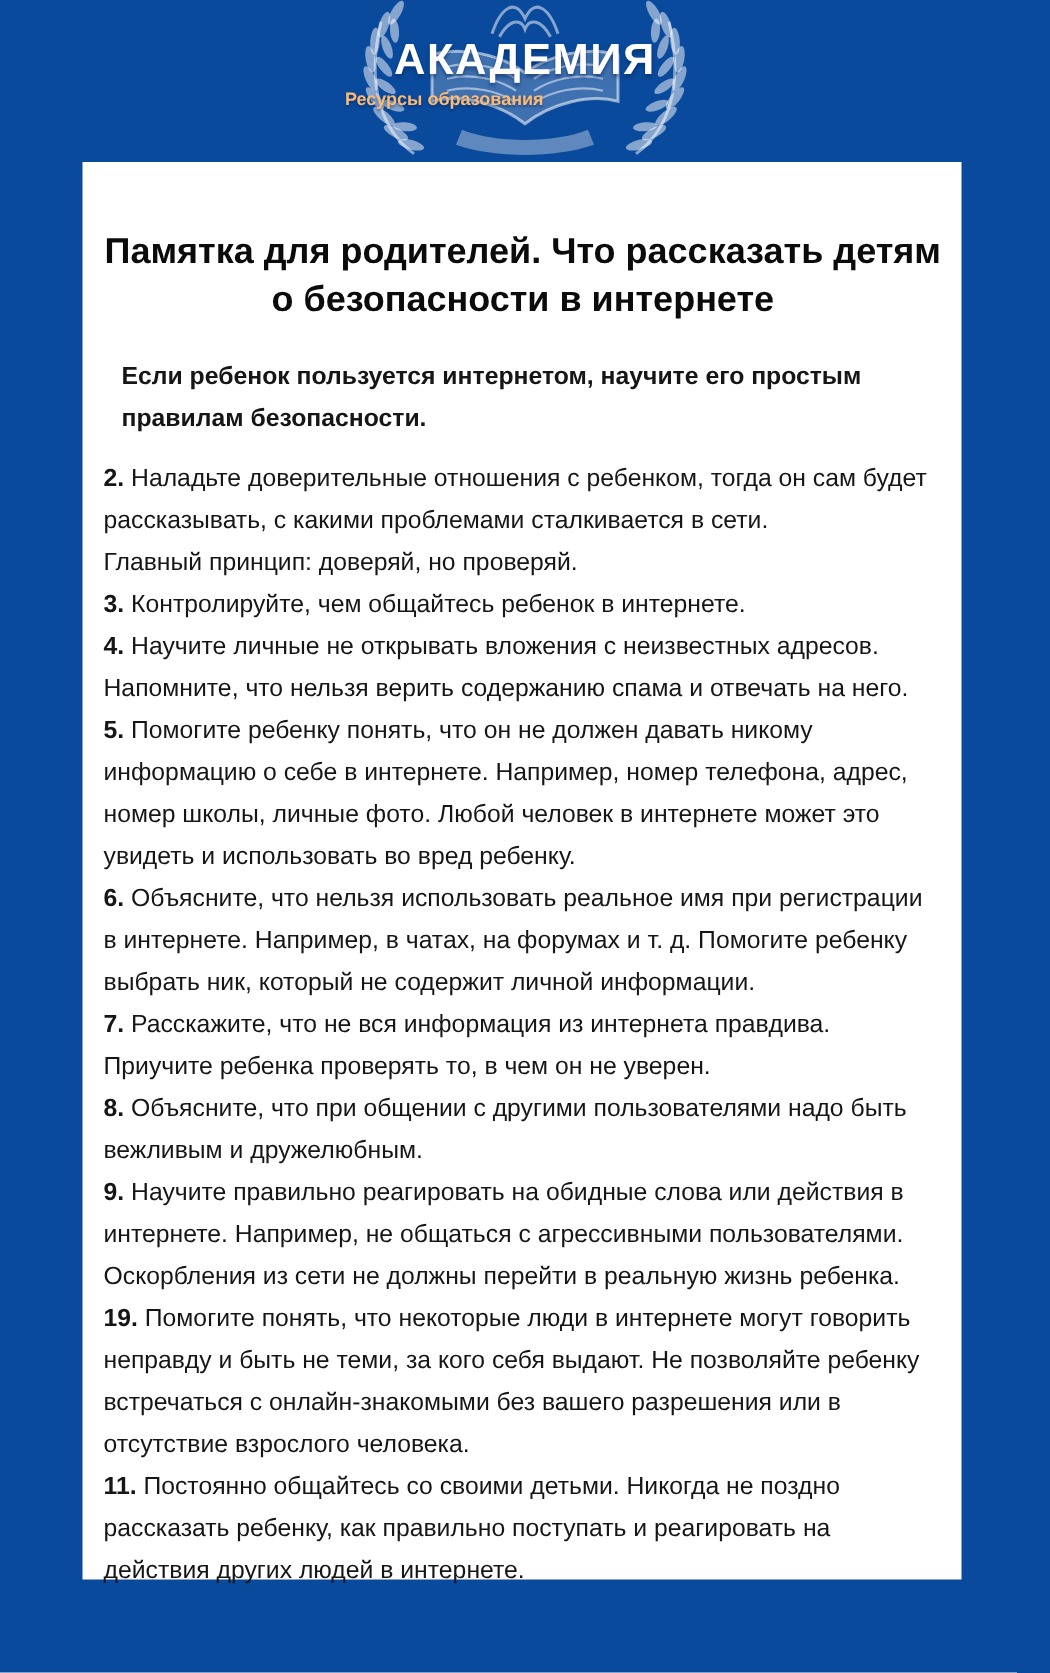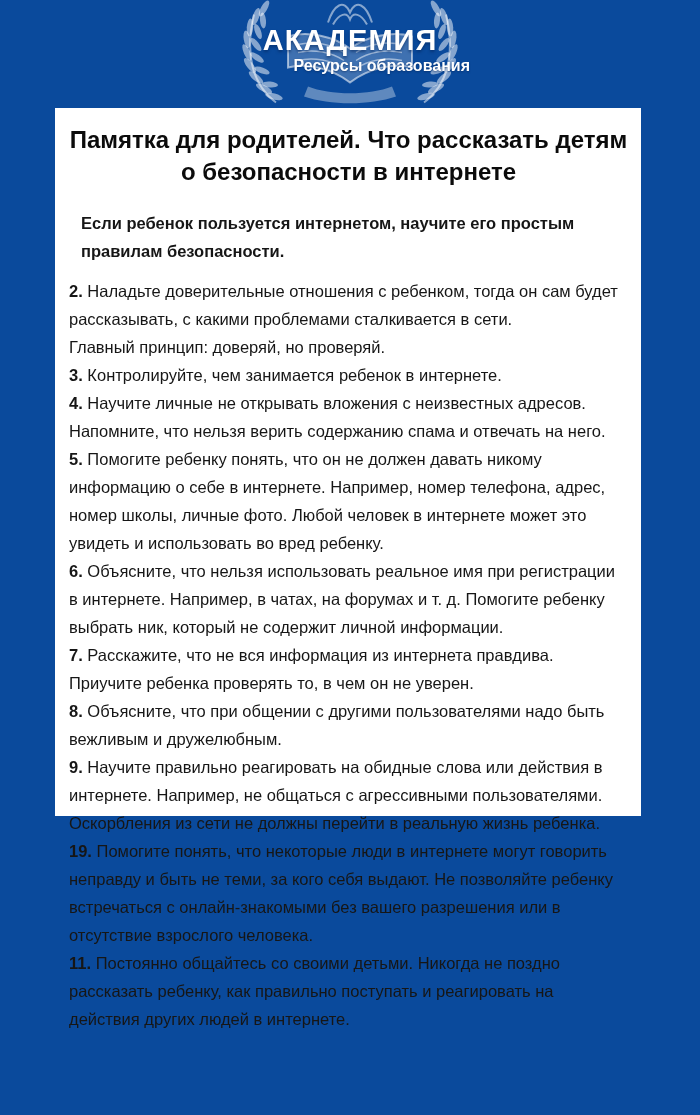--- a/index.html
+++ b/index.html
@@ -12,28 +12,28 @@
     position:absolute;top:0;left:50%;transform:translateX(-50%);
     width:240px;height:106px;
   }
   .logo svg{position:absolute;top:0;left:0;display:block;}
   .logo-title{
     position:absolute;top:25px;left:0;width:100%;text-align:center;
     color:#ffffff;font-weight:bold;font-size:29px;line-height:30px;
     letter-spacing:1px;text-shadow:0 2px 3px rgba(3,35,85,.55);
   }
   .logo-subtitle{
-    position:absolute;top:57px;left:0;width:100%;text-align:right;
-    color:#ffffff;font-weight:bold;font-size:16px;line-height:18px;
+    position:absolute;top:57px;left:0;width:100%;text-align:left;
+    color:#fdba74;font-weight:bold;font-size:12px;line-height:18px;
     text-shadow:0 1px 2px rgba(3,35,85,.55);
   }
   .card{
-    position:absolute;left:55px;top:108px;width:586px;height:708px;
+    position:absolute;left:55px;top:108px;width:586px;height:945px;
     background:#ffffff;box-sizing:border-box;
-    padding:16px 13px 0 14px;
+    padding:44px 13px 0 14px;
     color:#161616;
   }
   .memo-title{
     margin:0 0 21px 0;
     font-size:24px;line-height:32px;font-weight:bold;
     text-align:center;color:#0b0b0b;
   }
   .bodytext{font-size:16.5px;line-height:28px;}
   .intro{margin:12px;font-weight:bold;}
   .item{margin:0;}
@@ -106,21 +106,21 @@
   <div class="logo-title">АКАДЕМИЯ</div>
   <div class="logo-subtitle">Ресурсы образования</div>
 </div>
 
 <div class="card">
   <h1 class="memo-title">Памятка для родителей. Что рассказать детям о безопасности в интернете</h1>
   <div class="bodytext">
     <p class="intro">Если ребенок пользуется интернетом, научите его простым правилам безопасности.</p>
     <p class="item"><b>2.</b> <span class="item-text">Наладьте доверительные отношения с ребенком, тогда он сам будет рассказывать, с какими проблемами сталкивается в сети.
 Главный принцип: доверяй, но проверяй.</span></p>
-    <p class="item"><b>3.</b> <span class="item-text">Контролируйте, чем занимается ребенок в интернете.</span></p>
+    <p class="item"><b>3.</b> <span class="item-text">Контролируйте, чем общайтесь ребенок в интернете.</span></p>
     <p class="item"><b>4.</b> <span class="item-text">Научите личные не открывать вложения с неизвестных адресов. Напомните, что нельзя верить содержанию спама и отвечать на него.</span></p>
     <p class="item"><b>5.</b> <span class="item-text">Помогите ребенку понять, что он не должен давать никому информацию о себе в интернете. Например, номер телефона, адрес, номер школы, личные фото. Любой человек в интернете может это увидеть и использовать во вред ребенку.</span></p>
     <p class="item"><b>6.</b> <span class="item-text">Объясните, что нельзя использовать реальное имя при регистрации в интернете. Например, в чатах, на форумах и т. д. Помогите ребенку выбрать ник, который не содержит личной информации.</span></p>
     <p class="item"><b>7.</b> <span class="item-text">Расскажите, что не вся информация из интернета правдива. Приучите ребенка проверять то, в чем он не уверен.</span></p>
     <p class="item"><b>8.</b> <span class="item-text">Объясните, что при общении с другими пользователями надо быть вежливым и дружелюбным.</span></p>
     <p class="item"><b>9.</b> <span class="item-text">Научите правильно реагировать на обидные слова или действия в интернете. Например, не общаться с агрессивными пользователями. Оскорбления из сети не должны перейти в реальную жизнь ребенка.</span></p>
     <p class="item"><b>19.</b> <span class="item-text">Помогите понять, что некоторые люди в интернете могут говорить неправду и быть не теми, за кого себя выдают. Не позволяйте ребенку встречаться с онлайн-знакомыми без вашего разрешения или в отсутствие взрослого человека.</span></p>
     <p class="item"><b>11.</b> <span class="item-text">Постоянно общайтесь со своими детьми. Никогда не поздно рассказать ребенку, как правильно поступать и реагировать на действия других людей в интернете.</span></p>
 
   </div>

